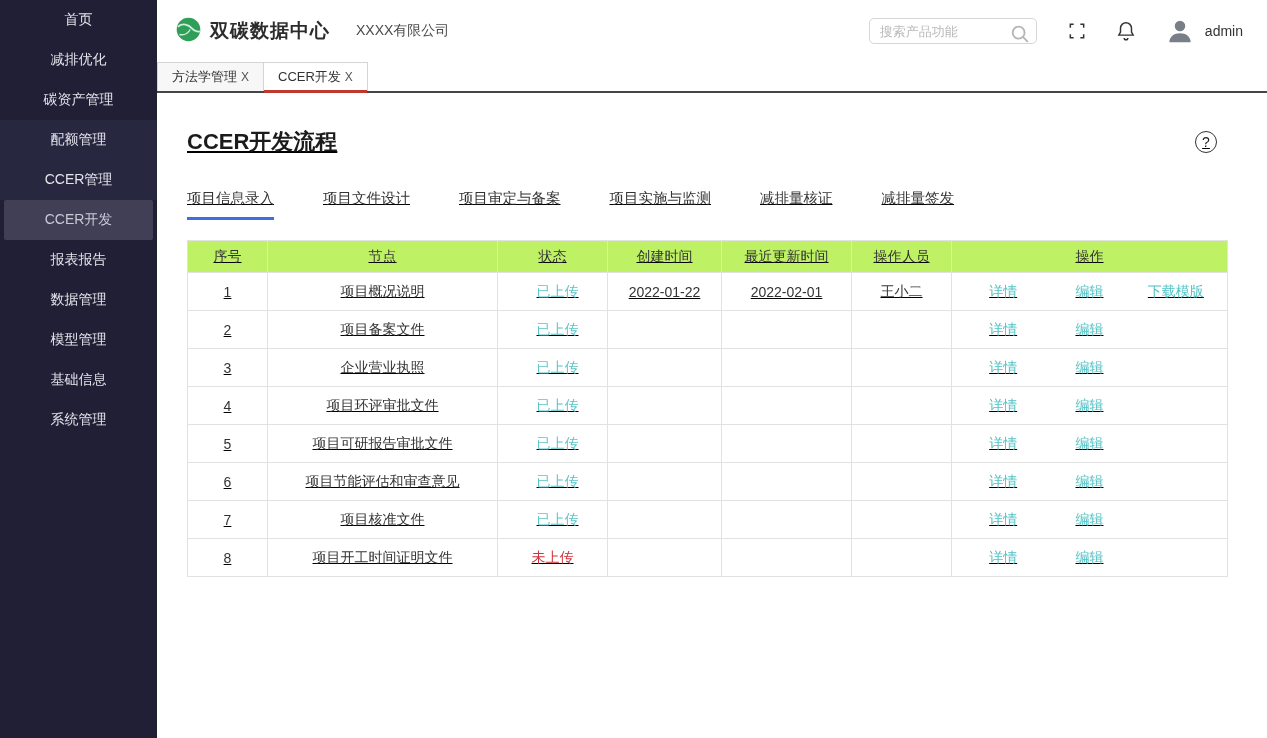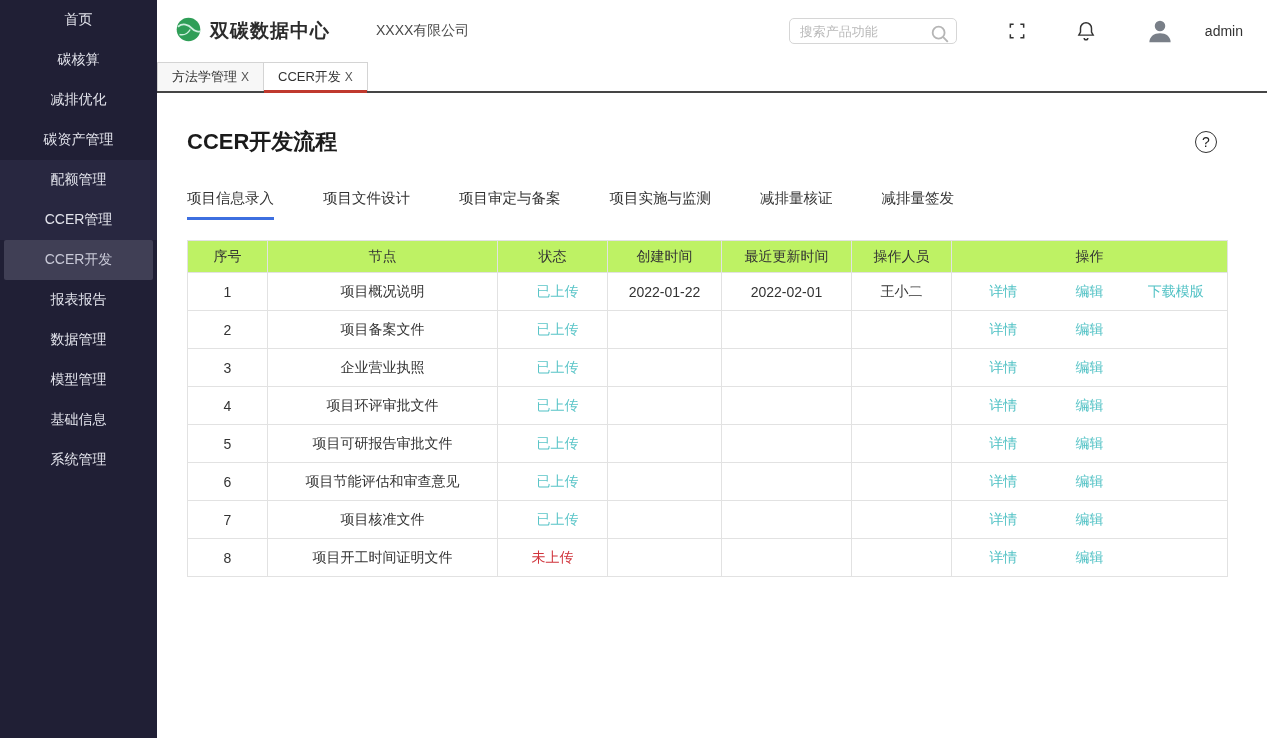--- a/index.html
+++ b/index.html
@@ -12,21 +12,21 @@
           color:#e02420; font-size:27px; font-weight:bold; letter-spacing:.5px; }
   .nav-item { height:40px; display:flex; align-items:center; justify-content:center;
               font-size:14px; color:#e3e4ec; cursor:pointer; }
   .nav-item.sub { background:#282740; }
   .nav-item.active { background:#403f55; color:#c9cad8; margin:0 4px; border-radius:2px; }
 
   
   .main { flex:1; display:flex; flex-direction:column; min-width:0; }
 
   
-  .header { height:62px; display:flex; align-items:center; padding:0 24px 0 18px; background:#fff;gap:20px; }
+  .header { height:62px; display:flex; align-items:center; padding:0 24px 0 18px; background:#fff; }
   .brand-wrap { display:flex; align-items:center; gap:8px; }
   .brand { font-family:"DejaVu Serif","Liberation Serif",serif; font-weight:bold;
            font-size:19px; color:#2c2c2c; letter-spacing:1px; }
   .company { font-size:14px; color:#4a4a4a; margin-left:26px; }
   .header .spacer { flex:1; }
   .searchbox { position:relative; width:168px; height:26px; margin-right:30px; }
   .searchbox input { width:100%; height:100%; border:1px solid #d6d6d6; border-radius:5px;
                      padding:0 34px 0 10px; font-size:13px; color:#333; outline:none; }
   .searchbox input::placeholder { color:#b9b9b9; }
   .searchbox .mag { position:absolute; right:6px; top:5px; }
@@ -37,21 +37,21 @@
   
   .tabstrip { height:31px; display:flex; align-items:stretch; border-bottom:2px solid #454545; background:#fff; }
   .wtab { display:flex; align-items:center; gap:4px; padding:0 14px; font-size:13px; color:#333;
           border:1px solid #d4d4d4; border-bottom:none; background:#f7f7f7; cursor:pointer; position:relative; }
   .wtab + .wtab { border-left:none; }
   .wtab.active { background:#fff; }
   .wtab.active::after { content:""; position:absolute; left:0; right:0; bottom:-2px; height:3px; background:#c0392e; }
   .wtab .close { font-size:12px; color:#555; cursor:pointer; }
 
   
-  .content { flex:1; padding:34px 12px 0 30px; background:#fff; overflow:hidden; }
+  .content { flex:1; padding:34px 12px 0 30px; background:#fff; overflow:hidden;text-decoration:underline; }
   .title-row { width:1040px; display:flex; align-items:center; justify-content:space-between; }
   .page-title { font-size:22px; font-weight:bold; color:#1b1b1b; }
   .help { width:22px; height:22px; border:1.6px solid #333; border-radius:50%; display:flex;
           align-items:center; justify-content:center; font-size:14px; color:#222; cursor:pointer; margin-right:10px; }
 
   .steps { display:flex; gap:49px; margin-top:32px; }
   .step { font-size:14.5px; color:#333; padding-bottom:9px; cursor:pointer; }
   .step.active { border-bottom:3px solid #3d6fe0; }
 
   table.grid { border-collapse:collapse; width:1040px; margin-top:20px; font-size:14px; color:#333;
@@ -65,21 +65,20 @@
   .link { color:#52c2c5; cursor:pointer; }
 </style>
 </head>
 <body>
 
 <div class="app">
 
   <div class="sidebar">
     <div>
         <div class="nav-item">首页</div>
-        <div class="nav-item">碳核算</div>
         <div class="nav-item">减排优化</div>
         <div class="nav-item">碳资产管理</div>
         <div class="nav-item sub">配额管理</div>
         <div class="nav-item sub">CCER管理</div>
         <div class="nav-item sub active">CCER开发</div>
         <div class="nav-item">报表报告</div>
         <div class="nav-item">数据管理</div>
         <div class="nav-item">模型管理</div>
         <div class="nav-item">基础信息</div>
         <div class="nav-item">系统管理</div>

